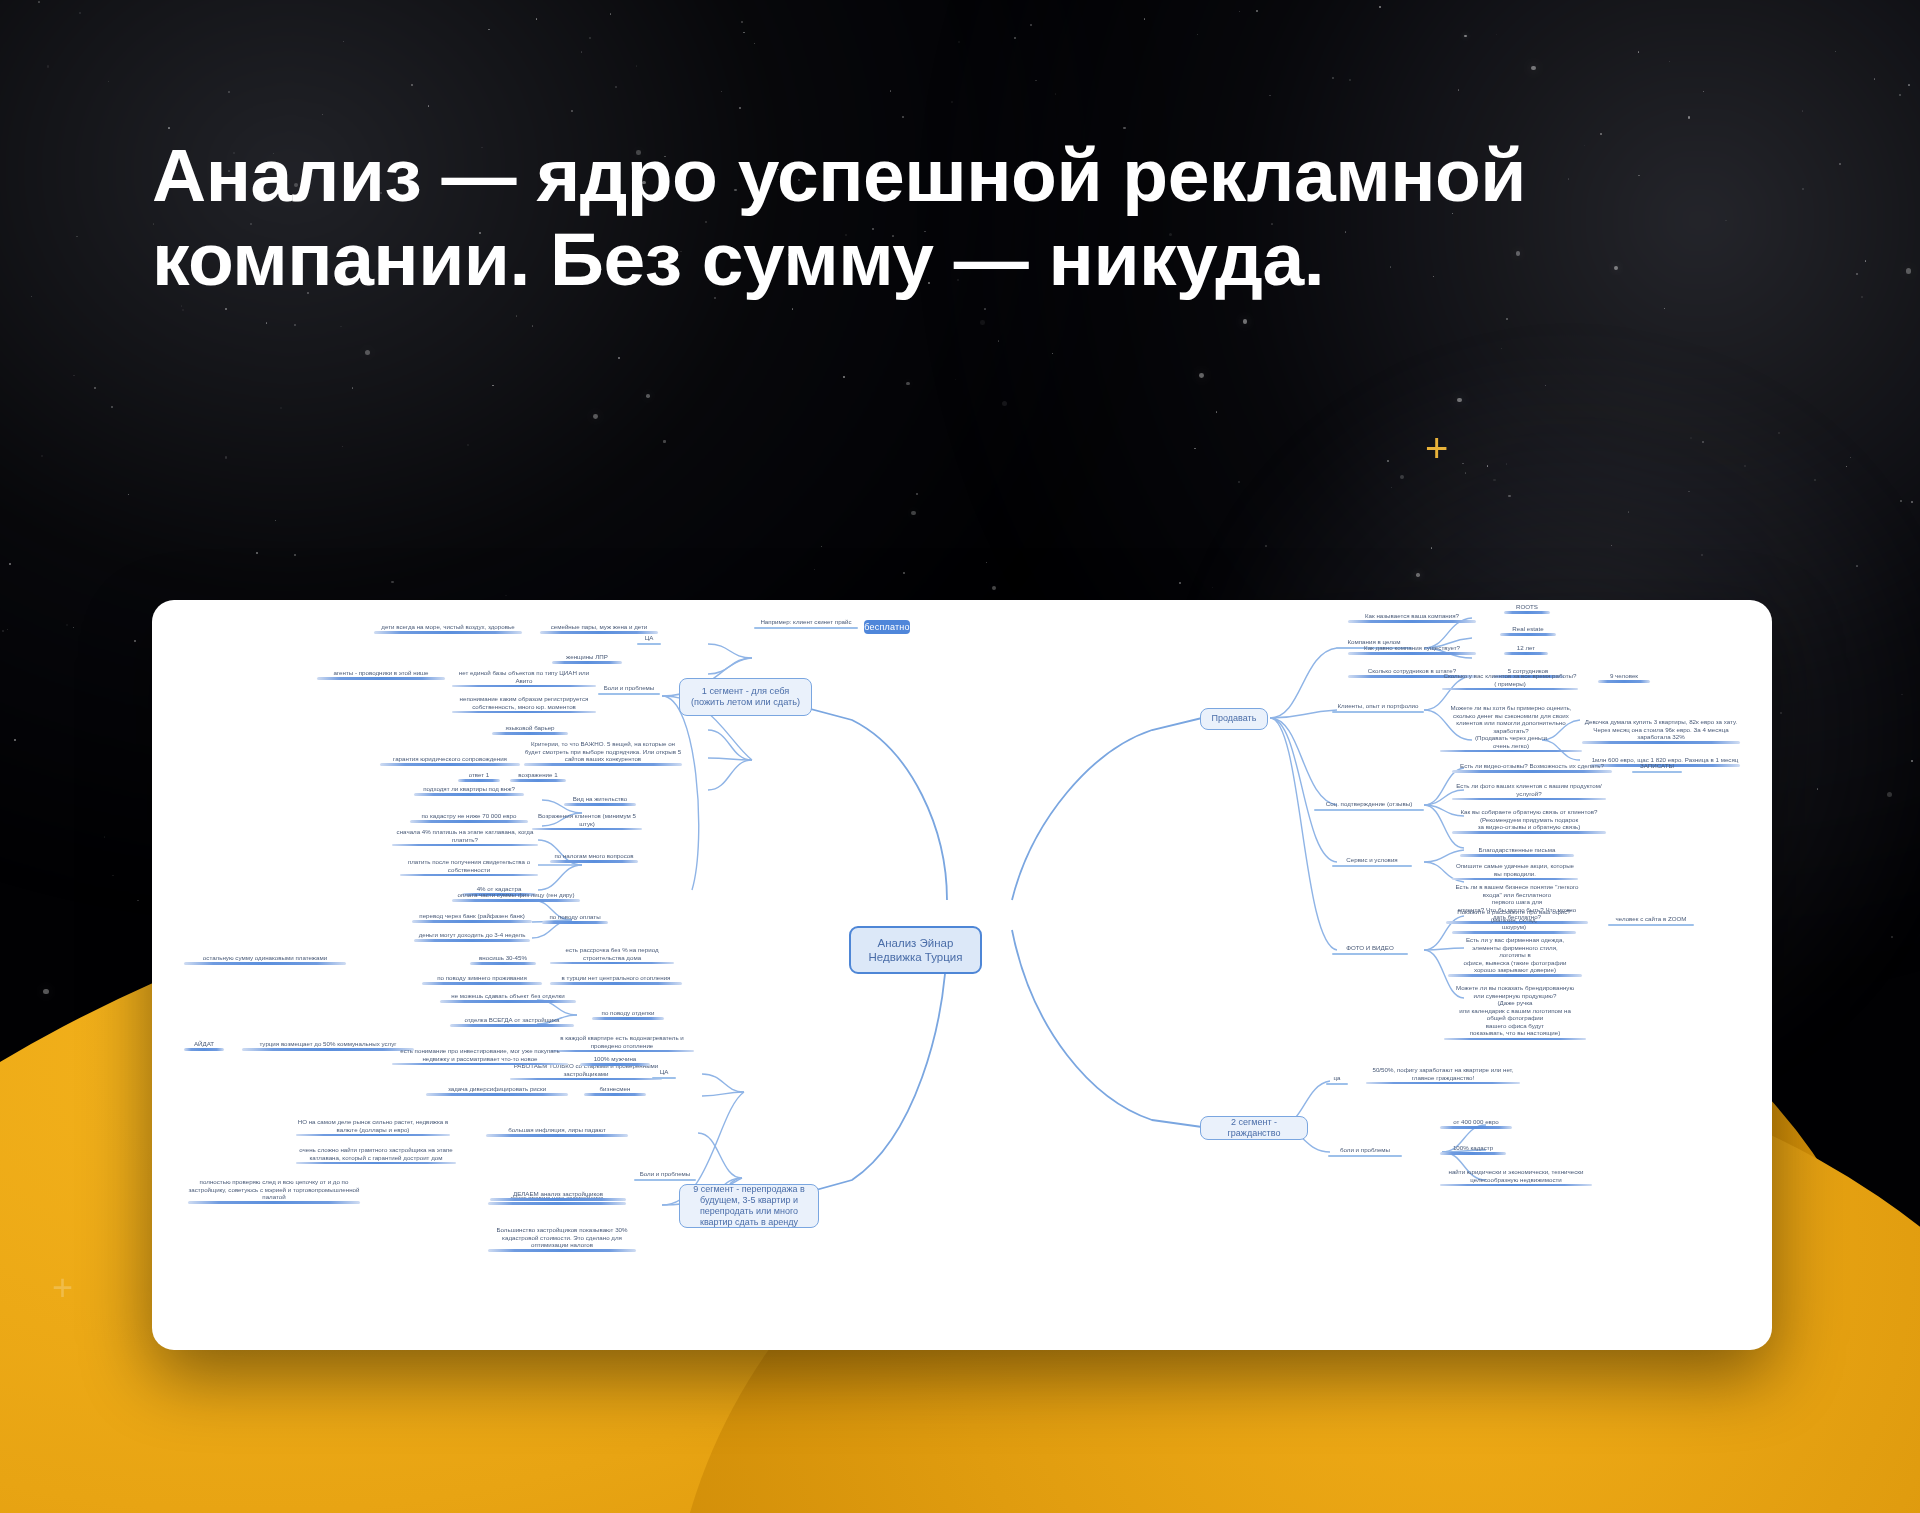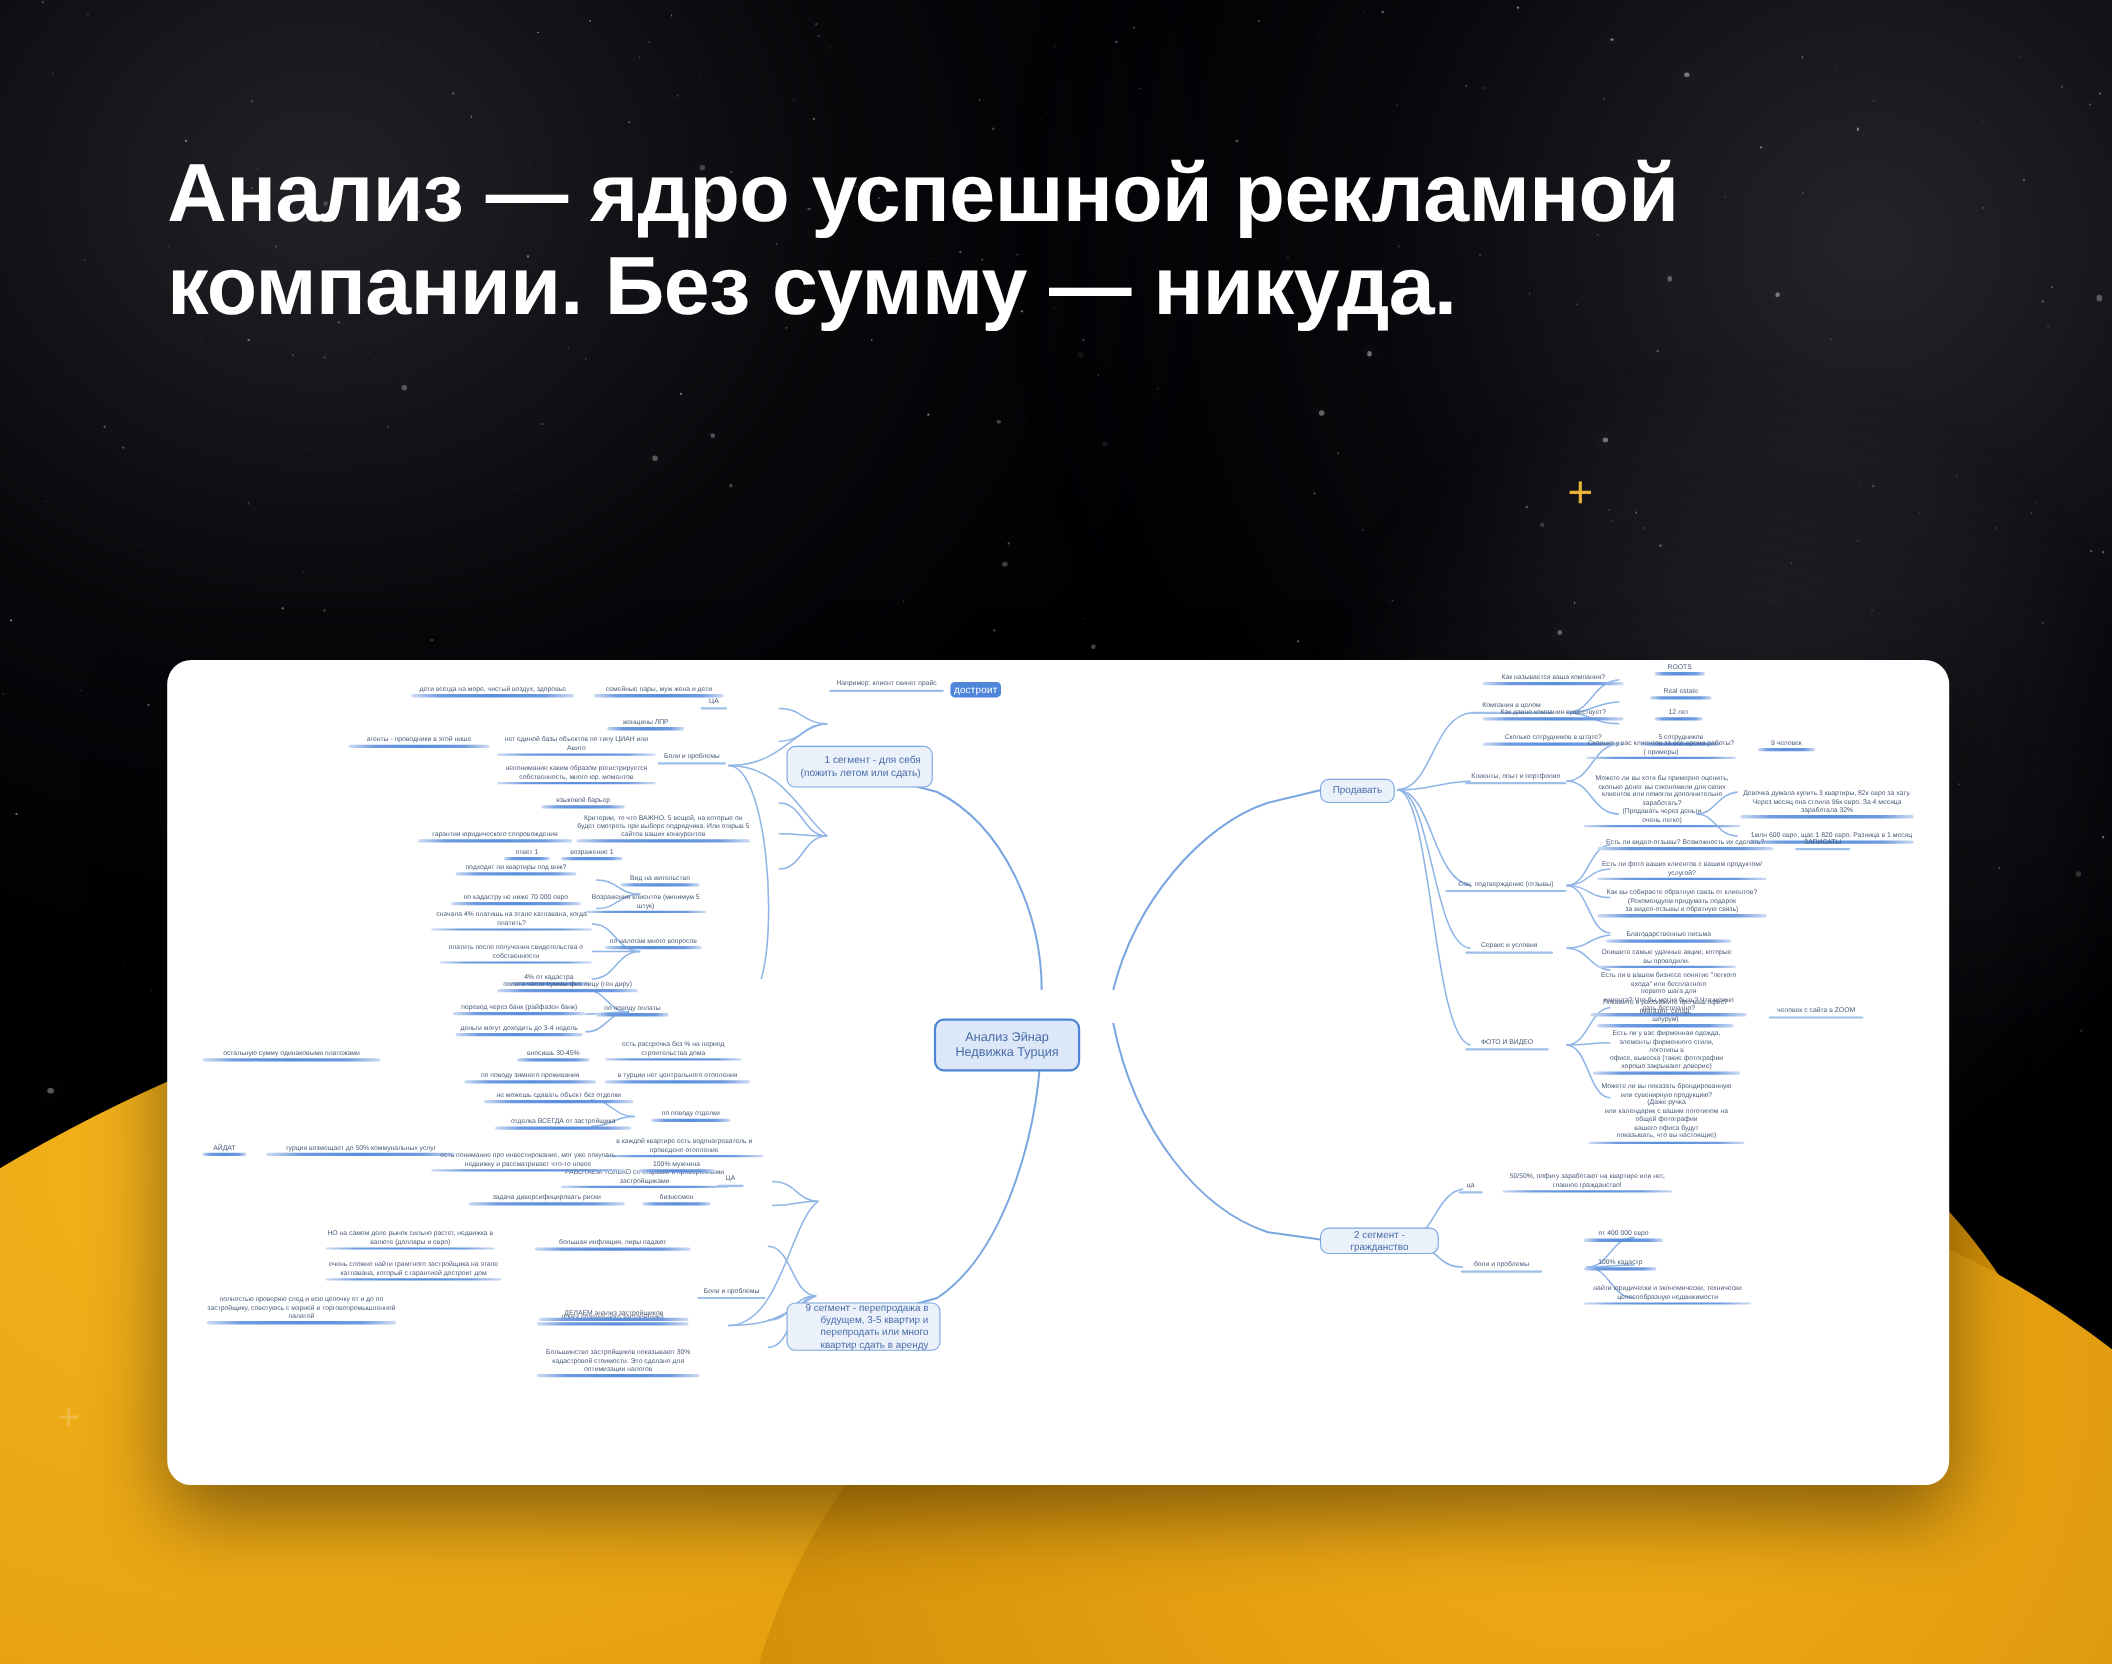--- a/index.html
+++ b/index.html
@@ -92,21 +92,21 @@
     display:flex; align-items:center; justify-content:center;
     text-align:center; line-height:1.25;
     padding:6px 10px;
   }
   .boxnode.center {
     border:2.4px solid #4e86d6;
     background:#dce8f8;
     color:#4a6da8;
     border-radius:9px;
   }
-  .boxnode.left-align { justify-content:flex-start; text-align:right;margin-left:36px; }
+  .boxnode.left-align { justify-content:flex-start; text-align:center; }
   .pillnode {
     position:absolute;
     background:#4f86da; color:#fff; border-radius:4px;
     display:flex; align-items:center; justify-content:center;
     font-size:9px; letter-spacing:.2px;
   }
 
   svg.links { position:absolute; inset:0; width:100%; height:100%; pointer-events:none; }
   svg.links path { fill:none; stroke:#8fb4e6; stroke-width:1.4; }
   svg.links path.thick { stroke:#7aa6e0; stroke-width:1.8; }
@@ -531,21 +531,21 @@
       <path d="M1272,350 C1292,350 1292,348 1312,348"></path>
       <path d="M1272,350 C1292,350 1292,398 1312,398"></path>
     </svg>
 
     <div class="boxnode center" style="left:697px; top:326px; width:133px; height:48px; font-size:11.5px; white-space:pre-line;">Анализ Эйнар
 Недвижка Турция</div>
 
     <div class="boxnode left-align" style="left:527px; top:78px; width:133px; height:38px; font-size:9.2px;">1 сегмент - для себя (пожить летом или сдать)</div>
 
     <div class="node thin bar" style="left:602px; top:18px; width:104px; font-size:6.2px;">Например: клиент скинет прайс</div>
-    <div class="pillnode" style="left:712px; top:20px; width:46px; height:14px;">достроит</div>
+    <div class="pillnode" style="left:712px; top:20px; width:46px; height:14px;">бесплатно</div>
 
     <div class="node thin bar" style="left:485px; top:34px; width:24px; font-size:6.2px;">ЦА</div>
     <div class="node bar" style="left:388px; top:23px; width:118px; font-size:6.2px;">семейные пары, муж жена и дети</div>
     <div class="node bar" style="left:400px; top:53px; width:70px; font-size:6.2px;">женщины ЛПР</div>
     <div class="node bar" style="left:222px; top:23px; width:148px; font-size:6.2px;">дети всегда на море, чистый воздух, здоровье</div>
 
     <div class="node thin bar" style="left:446px; top:84px; width:62px; font-size:6.2px;">Боли и проблемы</div>
     <div class="node bar" style="left:300px; top:69px; width:144px; font-size:6.2px;">нет единой базы объектов по типу ЦИАН или Авито</div>
     <div class="node bar" style="left:300px; top:95px; width:144px; font-size:6.2px;">непонимание каким образом регистрируется собственность, много юр. моментов</div>
     <div class="node bar" style="left:340px; top:124px; width:76px; font-size:6.2px;">языковой барьер</div>

